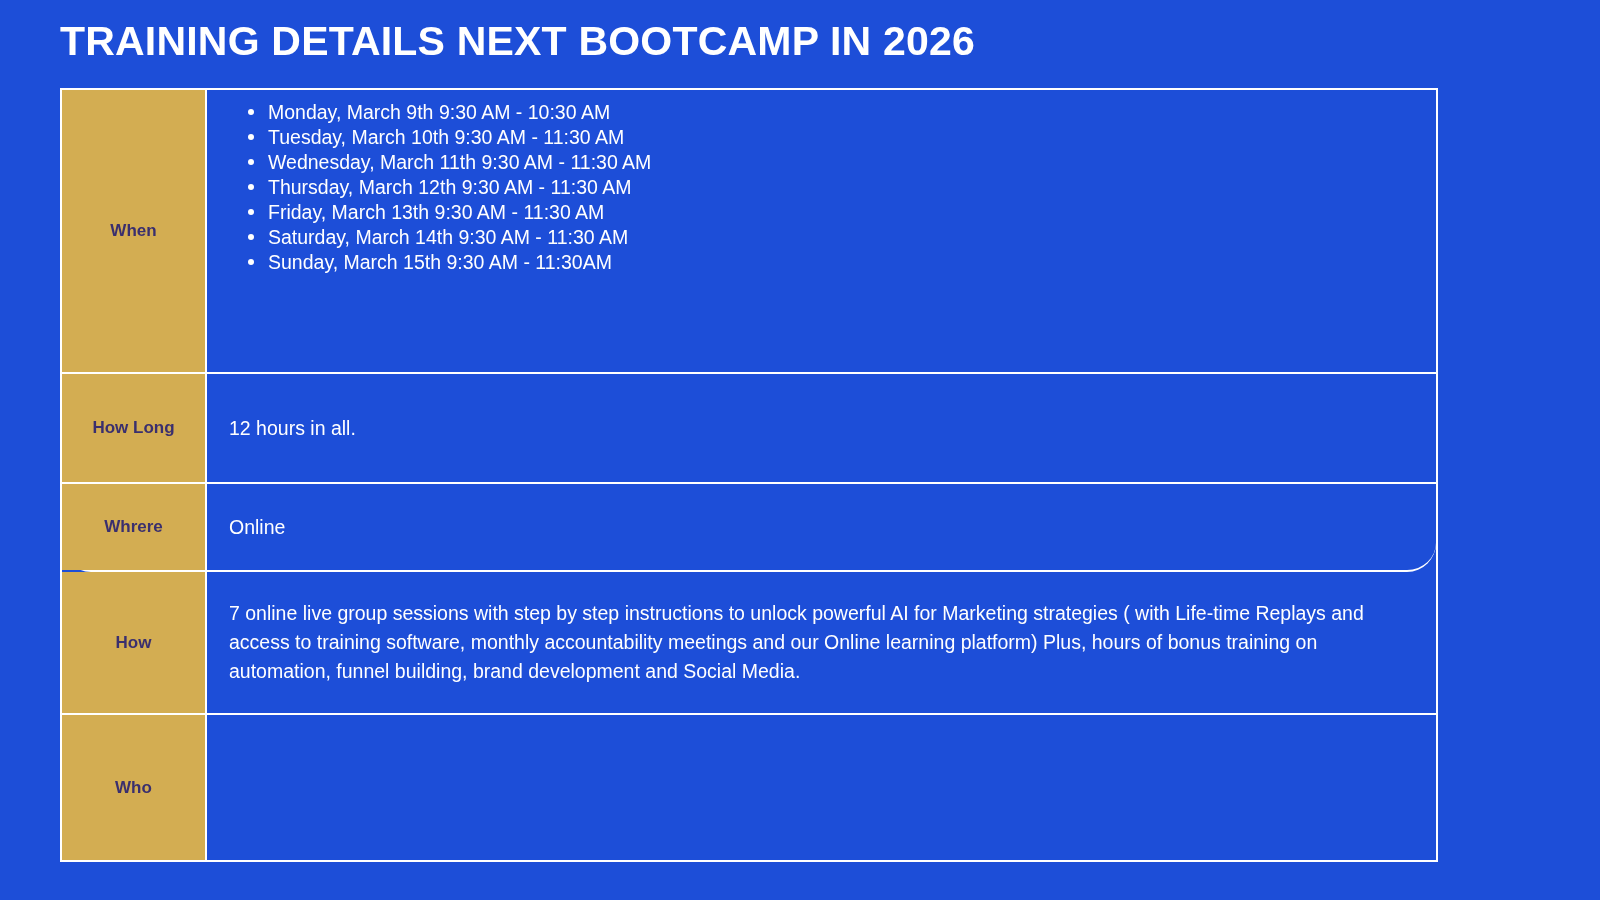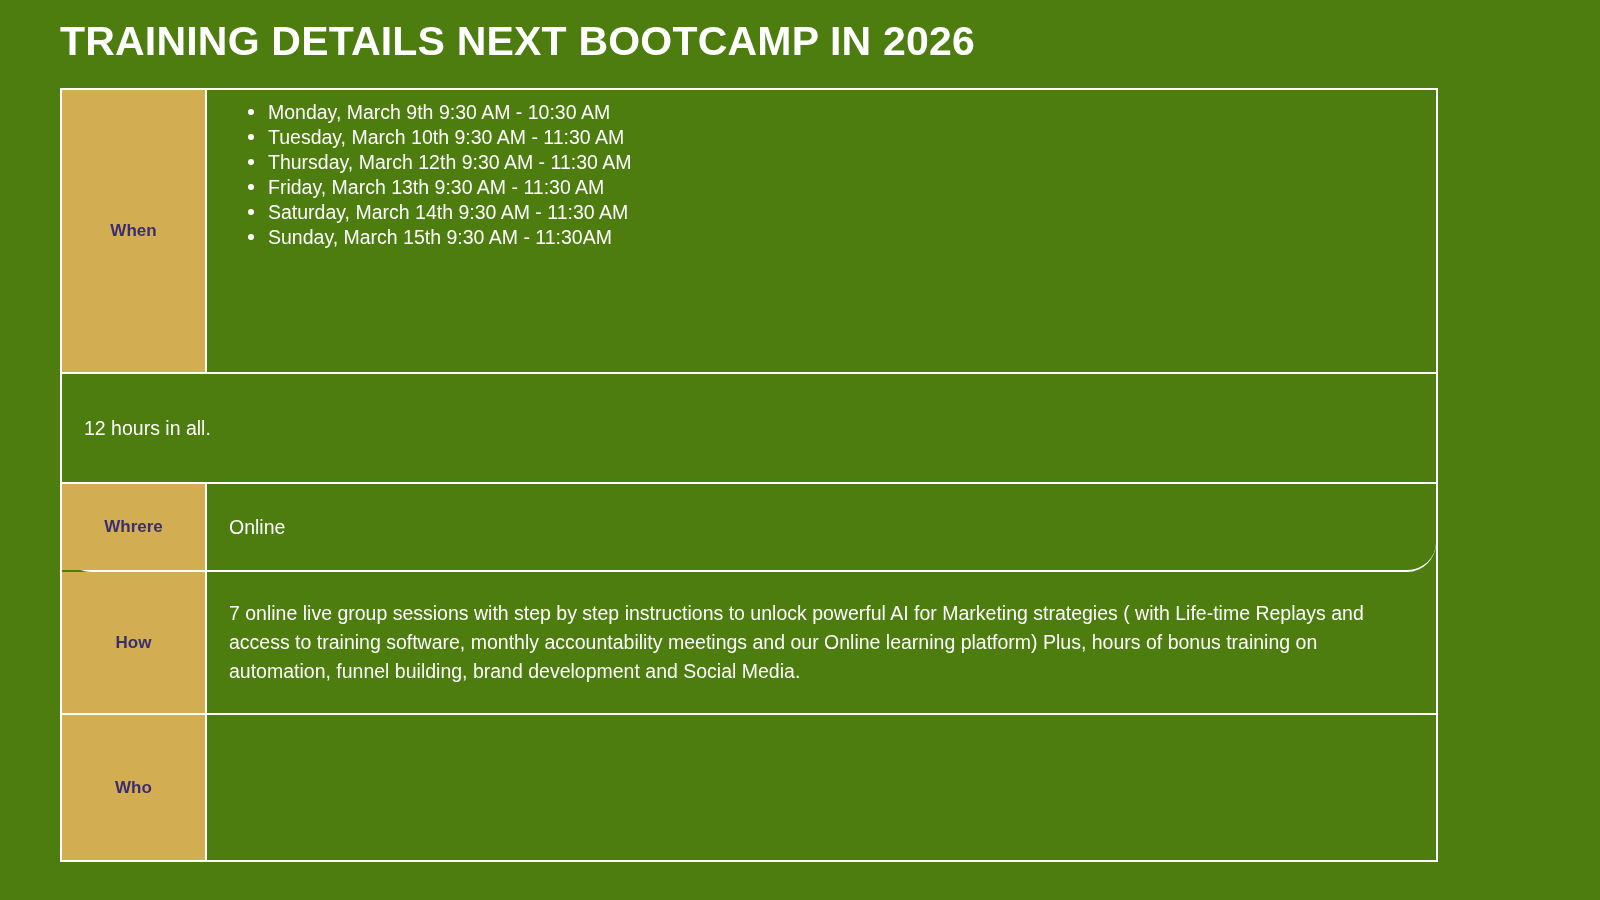--- a/index.html
+++ b/index.html
@@ -11,21 +11,21 @@
     width: 1600px;
     height: 900px;
     overflow: hidden;
     font-family: "Liberation Sans", sans-serif;
     color: #ffffff;
   }
   .slide {
     position: relative;
     width: 1600px;
     height: 900px;
-    background: #4d7c0f;
+    background: #1d4ed8;
     box-sizing: border-box;
     padding: 0;
   }
   .slide-title {
     position: absolute;
     left: 60px;
     top: 18px;
     font-size: 41px;
     font-weight: bold;
     letter-spacing: 0.2px;
@@ -120,29 +120,31 @@
   <div class="slide-title">TRAINING DETAILS NEXT BOOTCAMP IN 2026</div>
 
   <div class="table">
 
     <div class="row row-when">
       <div class="label-cell">When</div>
       <div class="content-cell">
         <ul class="bullets">
           <li><span class="dot"></span><span>Monday,  March 9th  9:30 AM - 10:30 AM</span></li>
           <li class="gap-before"><span class="dot"></span><span>Tuesday, March 10th 9:30 AM -  11:30 AM</span></li>
+          <li><span class="dot"></span><span>Wednesday, March  11th 9:30 AM - 11:30 AM</span></li>
           <li><span class="dot"></span><span>Thursday, March  12th 9:30 AM - 11:30 AM</span></li>
           <li><span class="dot"></span><span>Friday, March  13th 9:30 AM - 11:30 AM</span></li>
           <li><span class="dot"></span><span>Saturday, March  14th 9:30 AM - 11:30 AM</span></li>
           <li class="gap-before"><span class="dot"></span><span>Sunday, March  15th 9:30 AM - 11:30AM</span></li>
         </ul>
       </div>
     </div>
 
     <div class="row row-howlong">
+      <div class="label-cell">How Long</div>
       <div class="content-cell">
         <div class="text-block">12 hours in all.</div>
       </div>
     </div>
 
     <div class="row row-where">
       <div class="label-cell">Whrere</div>
       <div class="content-cell">
         <div class="text-block">Online</div>
       </div>

